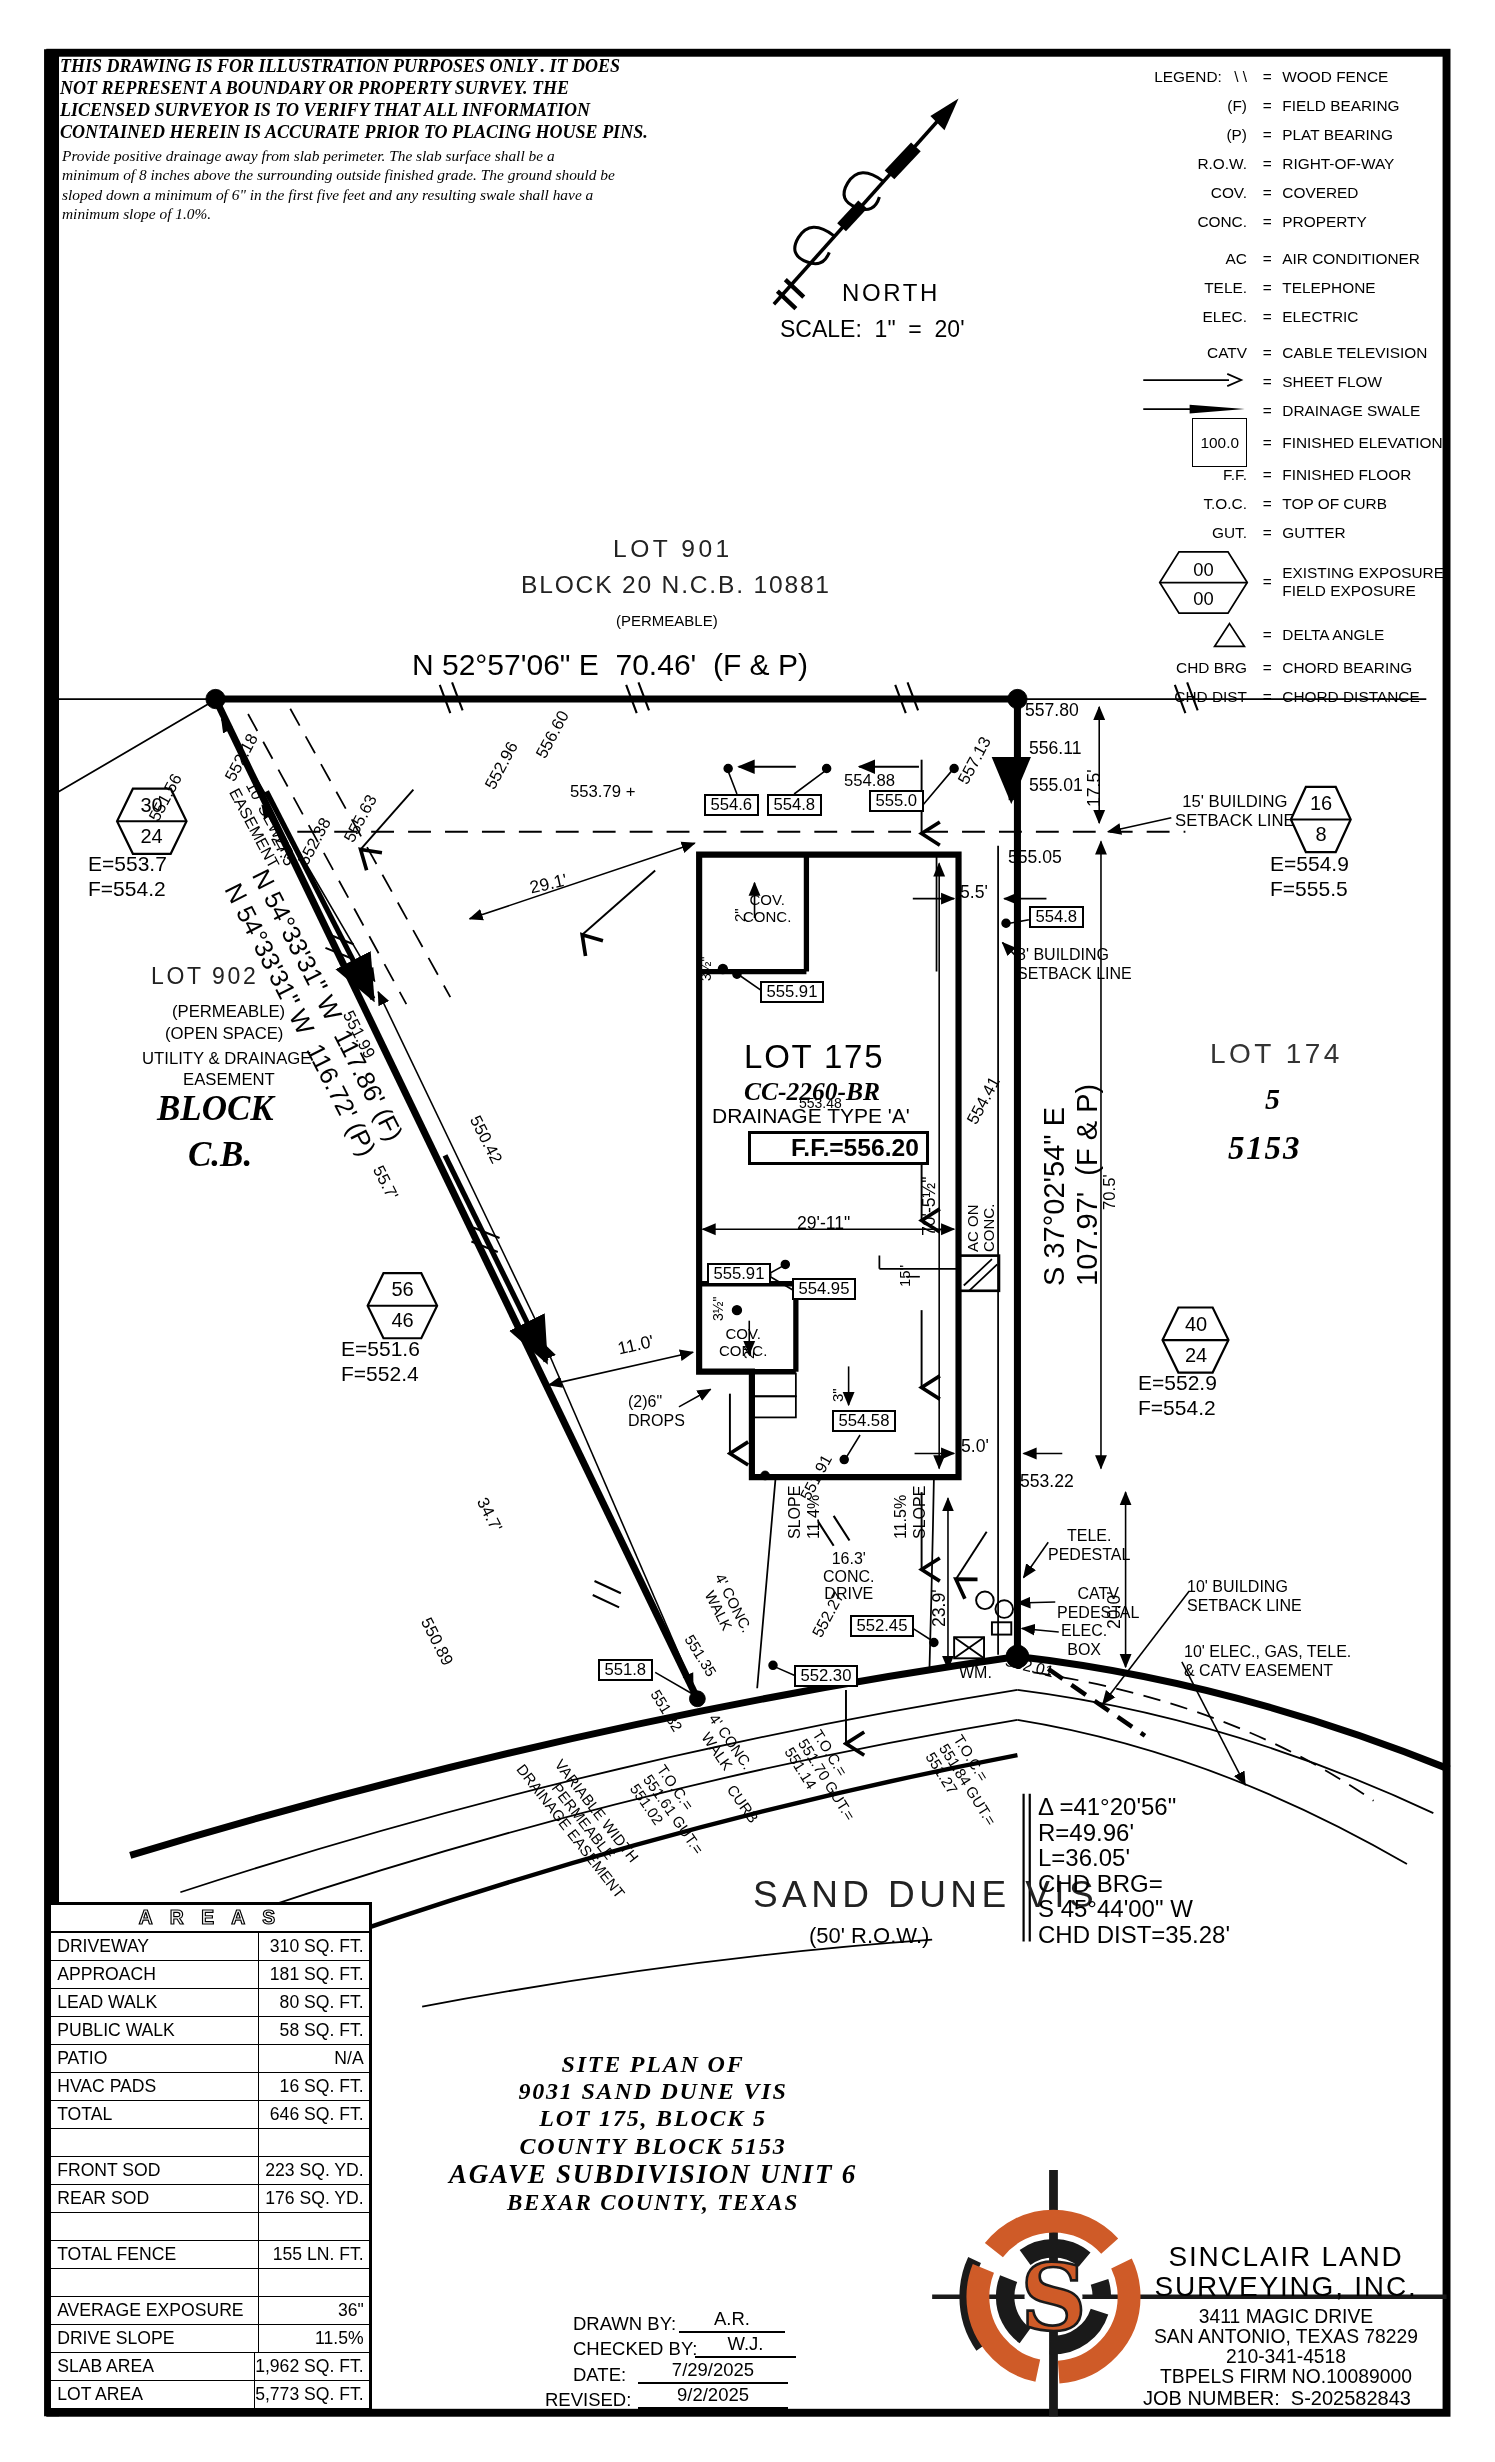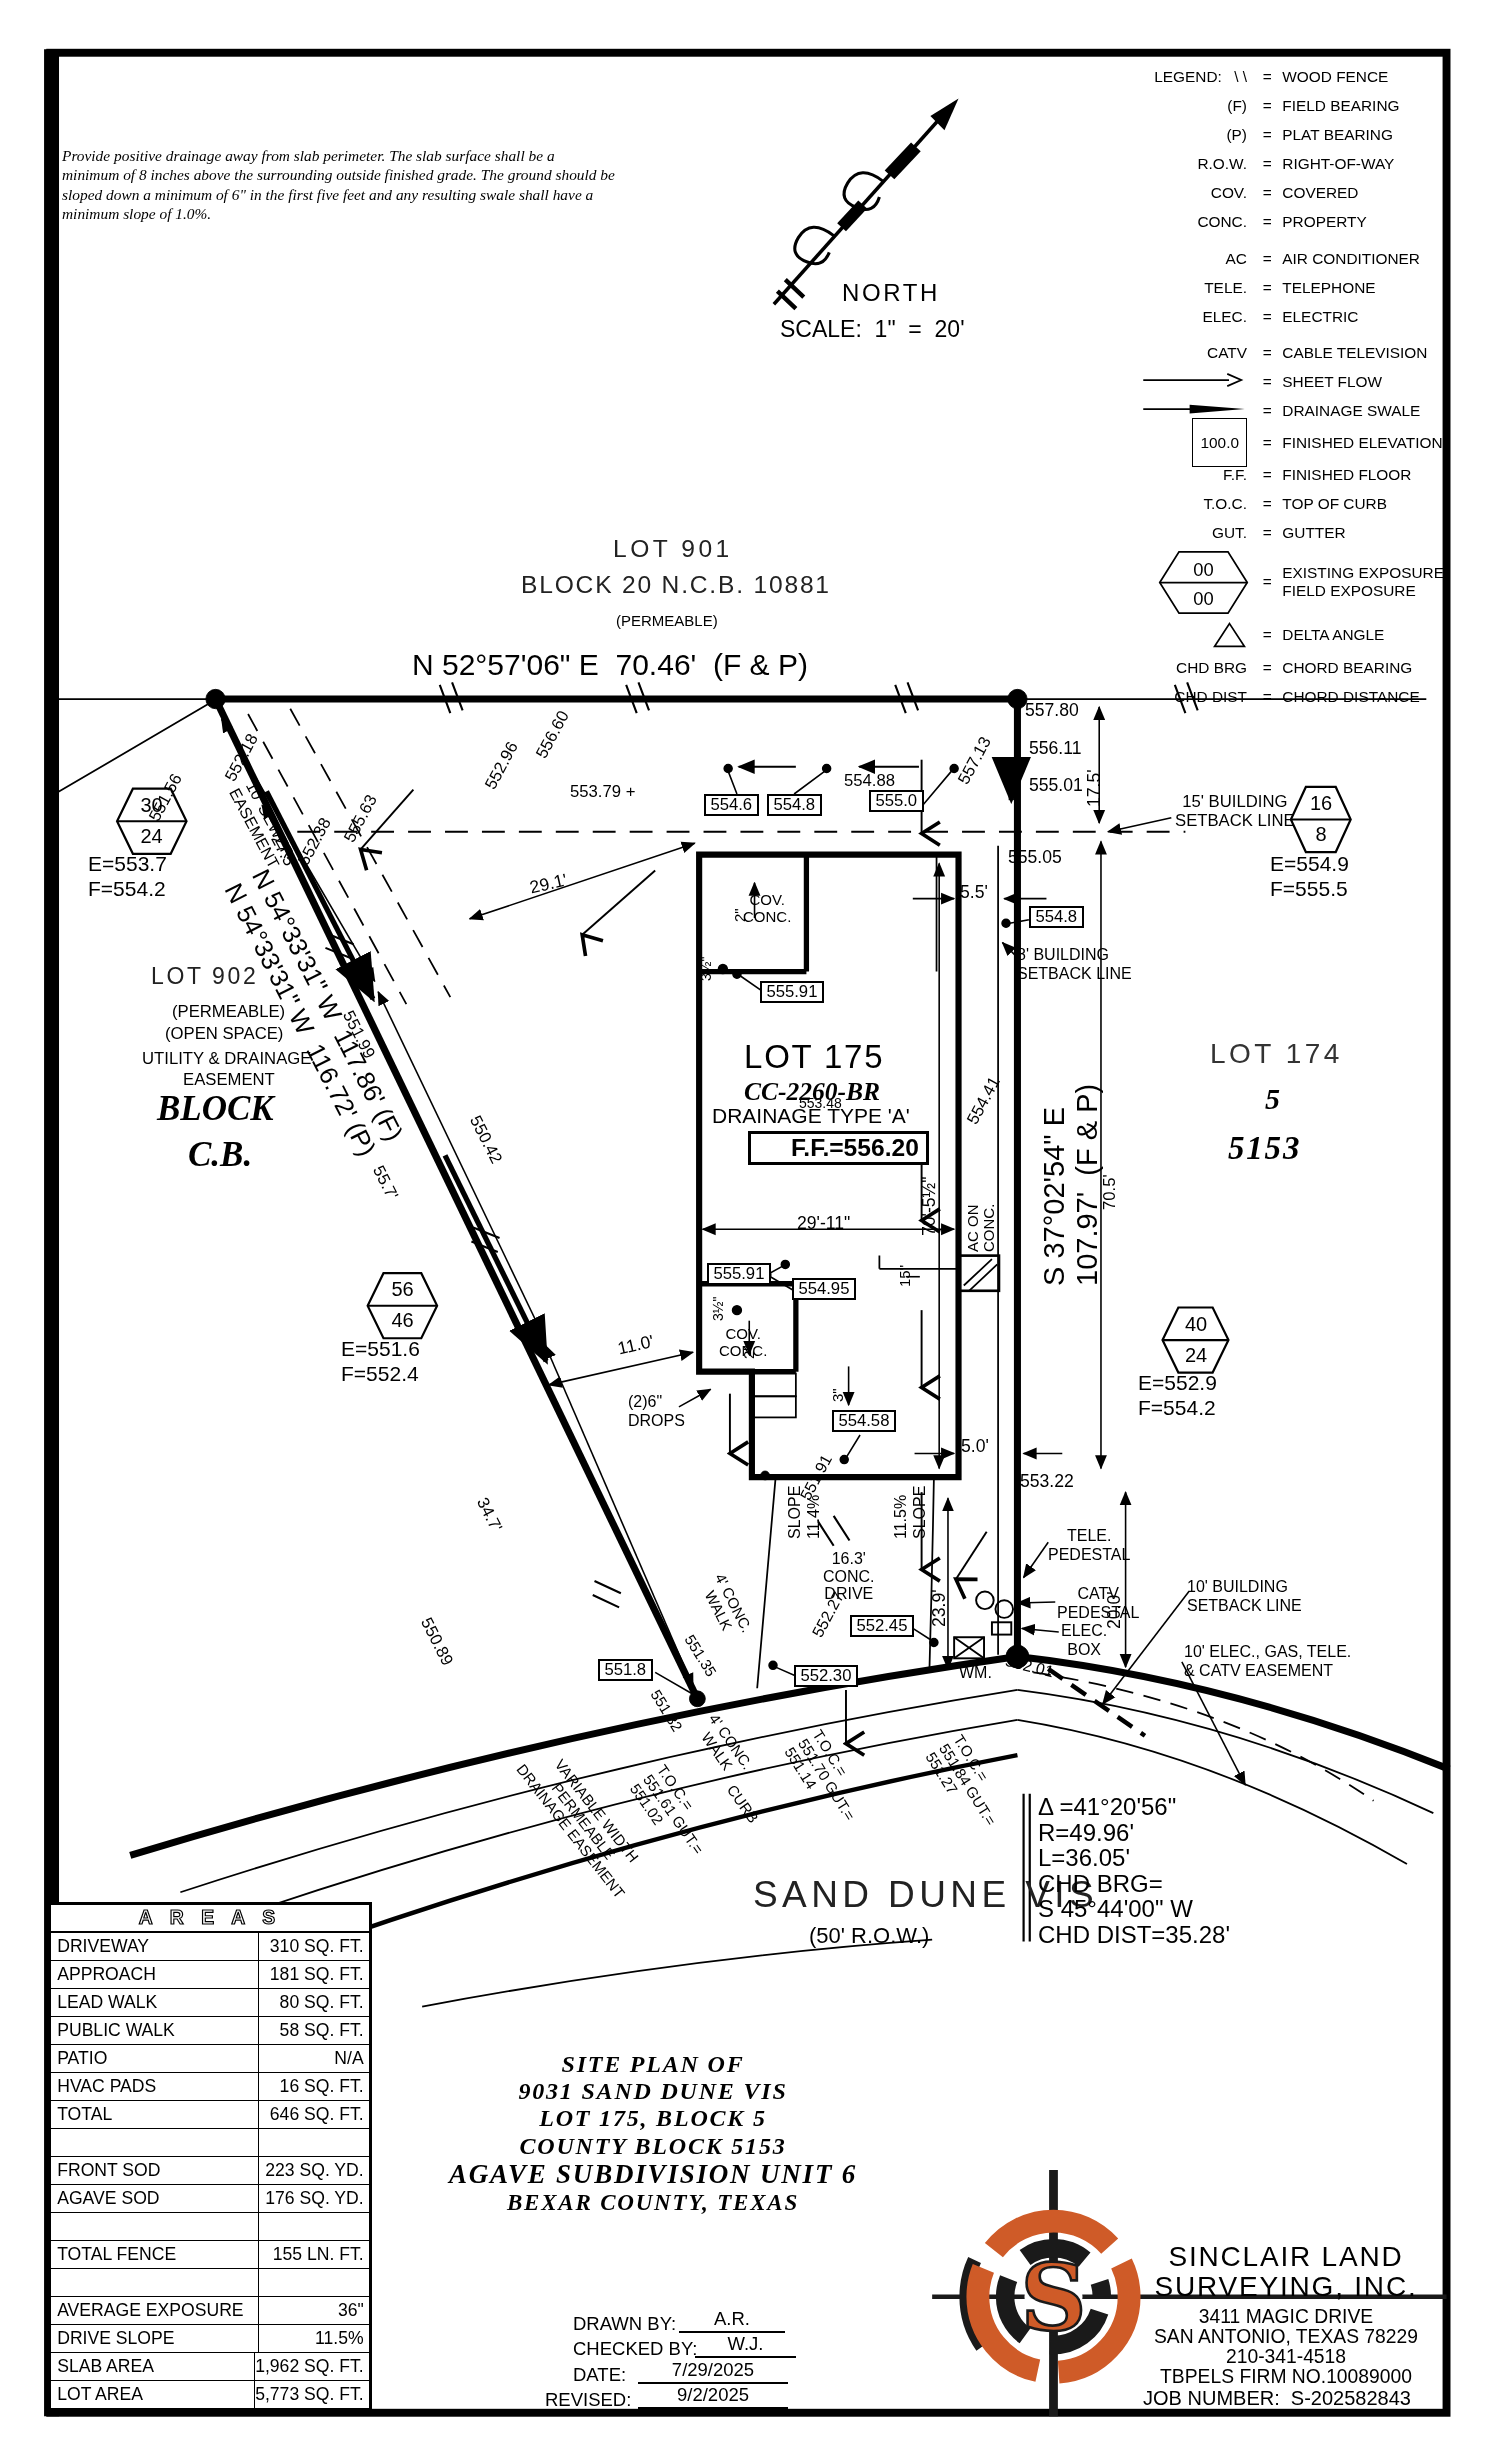--- a/index.html
+++ b/index.html
@@ -219,20 +219,24 @@
     <line x1="1198" y1="2468" x2="1198" y2="2748" stroke="#1a1a1a" stroke-width="10"></line>
     <line x1="1060" y1="2612" x2="1645" y2="2612" stroke="#1a1a1a" stroke-width="5"></line>
     <circle cx="1198" cy="2612" r="99" fill="none" stroke="#1a1a1a" stroke-width="16" pathLength="360" stroke-dasharray="60 300" stroke-dashoffset="-145"></circle>
     <circle cx="1198" cy="2612" r="86" fill="none" stroke="#cf5b28" stroke-width="26" pathLength="360" stroke-dasharray="100 16" stroke-dashoffset="14"></circle>
     <circle cx="1198" cy="2612" r="55" fill="none" stroke="#1a1a1a" stroke-width="21" pathLength="360" stroke-dasharray="76 32" stroke-dashoffset="-18"></circle>
     <circle cx="1198" cy="2612" r="33" fill="#fff"></circle>
     <text x="1198" y="2650" text-anchor="middle" font-family="DejaVu Serif,serif" font-size="104" font-weight="bold" fill="#cf5b28" stroke="#1a1a1a" stroke-width="3">S</text>
   </g>
 </svg>
 
+<div class="t si" style="left:60px;top:55px;font-size:18px;line-height:22px;">THIS DRAWING IS FOR ILLUSTRATION PURPOSES ONLY . IT DOES
+NOT REPRESENT A BOUNDARY OR PROPERTY SURVEY. THE
+LICENSED SURVEYOR IS TO VERIFY THAT ALL INFORMATION
+CONTAINED HEREIN IS ACCURATE PRIOR TO PLACING HOUSE PINS.</div>
 <div class="t si" style="left:62px;top:146px;font-size:15.4px;line-height:19.3px;font-weight:normal;">Provide positive drainage away from slab perimeter. The slab surface shall be a
 minimum of 8 inches above the surrounding outside finished grade. The ground should be
 sloped down a minimum of 6" in the first five feet and any resulting swale shall have a
 minimum slope of 1.0%.</div>
 
 <div class="t" style="left:842px;top:280px;font-size:24px;letter-spacing:2.6px;">NORTH</div>
 <div class="t" style="left:780px;top:317px;font-size:23px;">SCALE:  1"  =  20'</div>
 
 <div id="legend">
   <div class="lg-row">
@@ -555,21 +559,21 @@
       </div>
   <div class="ar-row">
         <span class="ar-l"></span>
         <span class="ar-v"></span>
       </div>
   <div class="ar-row">
         <span class="ar-l">FRONT SOD</span>
         <span class="ar-v">223 SQ. YD.</span>
       </div>
   <div class="ar-row">
-        <span class="ar-l">AGAVE SOD</span>
+        <span class="ar-l">REAR SOD</span>
         <span class="ar-v">176 SQ. YD.</span>
       </div>
   <div class="ar-row">
         <span class="ar-l"></span>
         <span class="ar-v"></span>
       </div>
   <div class="ar-row">
         <span class="ar-l">TOTAL FENCE</span>
         <span class="ar-v">155 LN. FT.</span>
       </div>

